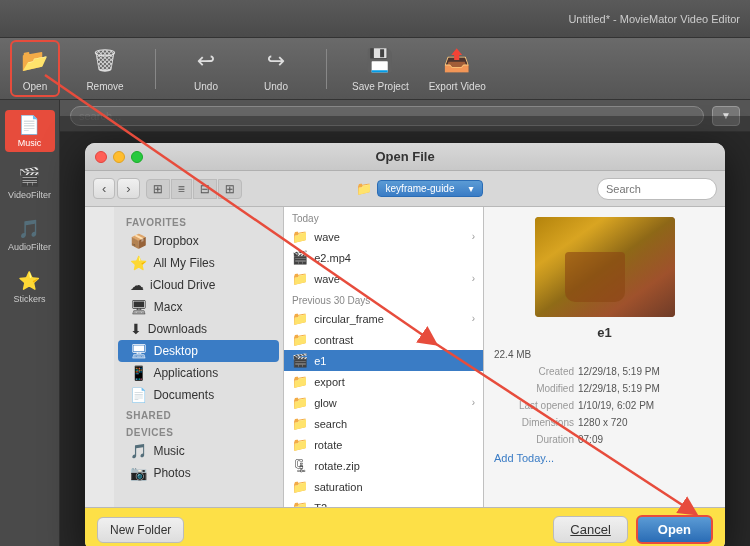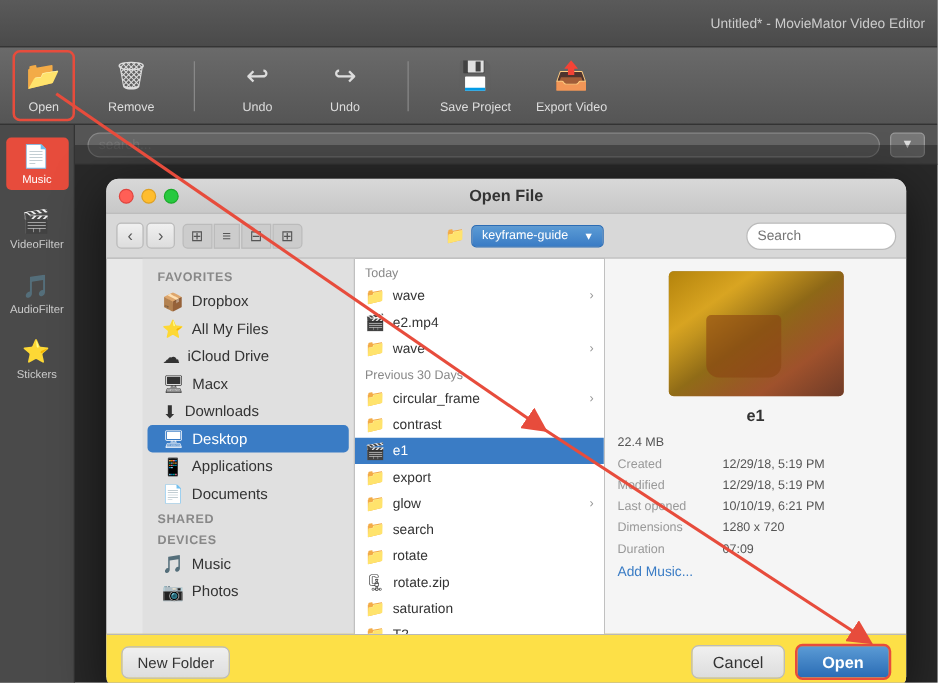--- a/index.html
+++ b/index.html
@@ -379,21 +379,21 @@
       font-size: 13px;
       font-weight: 600;
       color: #333;
       margin-top: 8px;
     }
     .preview-meta {
       font-size: 10px;
       color: #666;
       margin-top: 6px;
       width: 100%;
-      text-align: left;
+      text-align: right;
       line-height: 1.7;
     }
     .preview-meta .meta-row {
       display: flex;
       gap: 4px;
     }
     .meta-label { color: #999; min-width: 80px; }
     .meta-value { color: #555; }
     .add-tags {
       color: #3a7cc5;
@@ -429,20 +429,21 @@
       align-items: center;
     }
     .cancel-btn {
       padding: 5px 16px;
       background: linear-gradient(to bottom, #f0f0f0, #ddd);
       border: 1px solid #bbb;
       border-radius: 6px;
       font-size: 13px;
       color: #333;
       cursor: pointer;
+      text-decoration: underline;
     }
     .open-btn {
       padding: 5px 20px;
       background: linear-gradient(to bottom, #5b9bd5, #2a6cb5);
       border: 2px solid #e74c3c;
       border-radius: 6px;
       font-size: 13px;
       font-weight: 600;
       color: #fff;
       cursor: pointer;
@@ -681,32 +682,32 @@
               <div class="meta-row">
                 <span class="meta-label">Created</span>
                 <span class="meta-value">12/29/18, 5:19 PM</span>
               </div>
               <div class="meta-row">
                 <span class="meta-label">Modified</span>
                 <span class="meta-value">12/29/18, 5:19 PM</span>
               </div>
               <div class="meta-row">
                 <span class="meta-label">Last opened</span>
-                <span class="meta-value">10/10/19, 6:21 PM</span>
+                <span class="meta-value">1/10/19, 6:02 PM</span>
               </div>
               <div class="meta-row">
                 <span class="meta-label">Dimensions</span>
                 <span class="meta-value">1280 x 720</span>
               </div>
               <div class="meta-row">
                 <span class="meta-label">Duration</span>
                 <span class="meta-value">07:09</span>
               </div>
             </div>
-            <div class="add-tags">Add Music...</div>
+            <div class="add-tags">Add Today...</div>
           </div>
         </div>
 
         <div class="dialog-footer">
           <button class="new-folder-btn">New Folder</button>
           <div class="footer-right">
             <button class="cancel-btn">Cancel</button>
             <button class="open-btn">Open</button>
           </div>
         </div>

